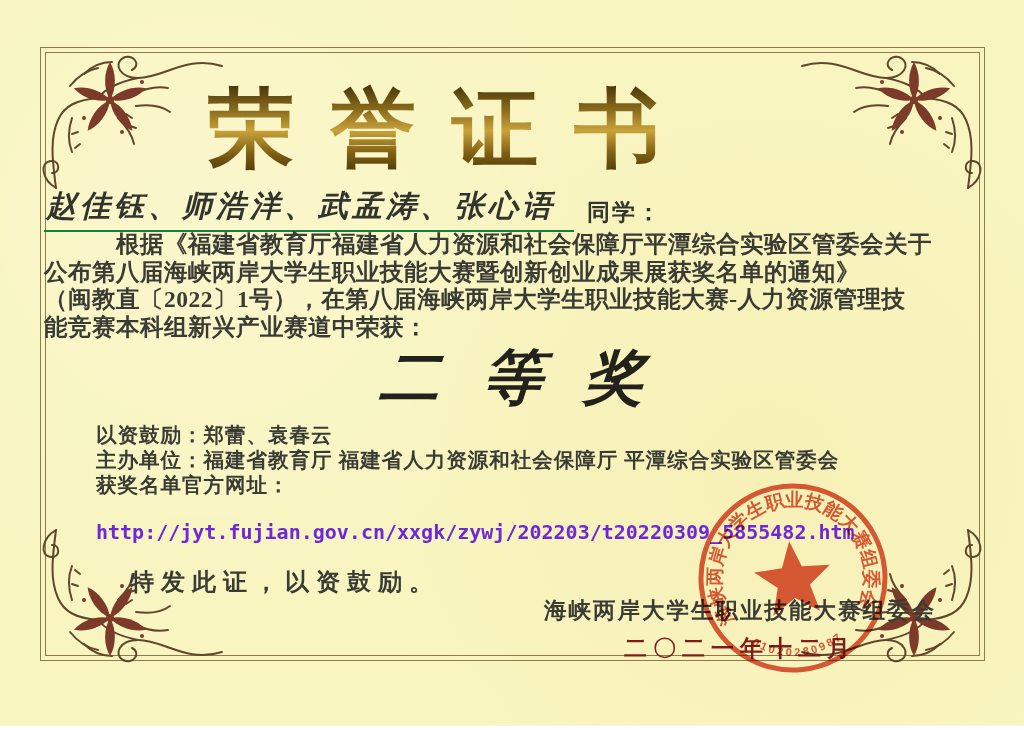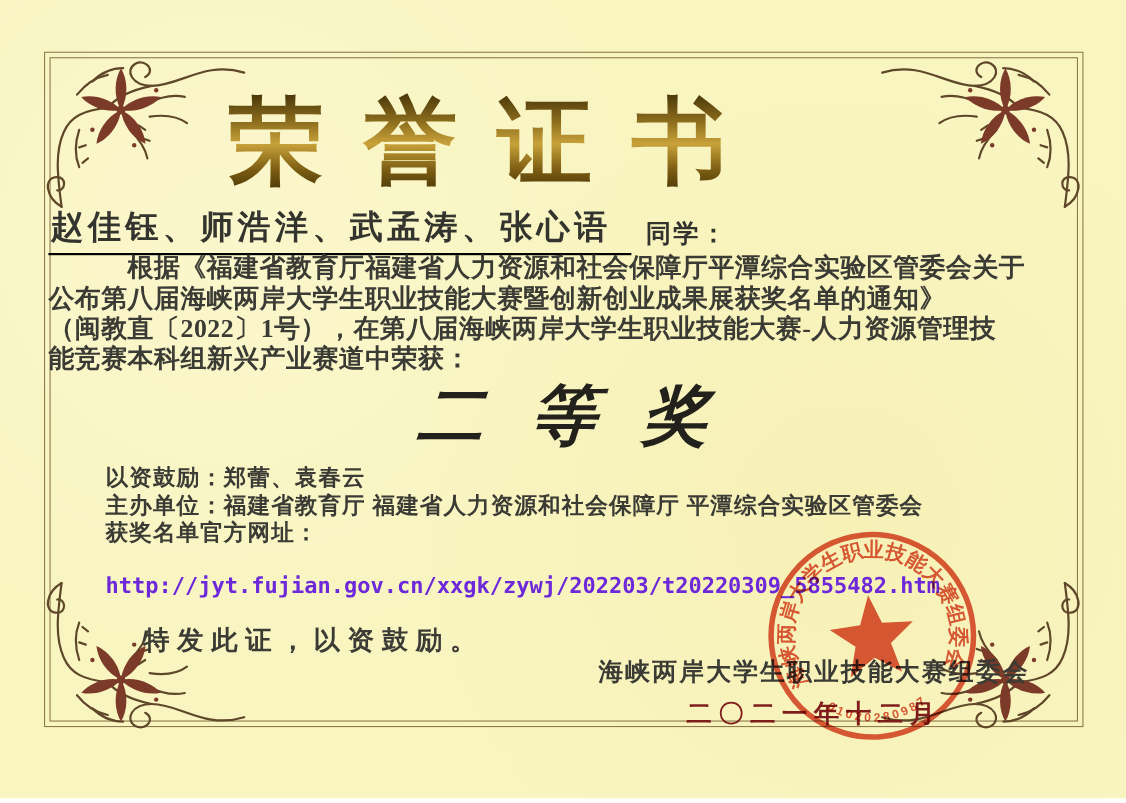--- a/index.html
+++ b/index.html
@@ -37,21 +37,21 @@
       -webkit-background-clip:text;background-clip:text;
       -webkit-text-fill-color:transparent;color:transparent;
     }
   }
   .names-row{
     position:absolute;left:44px;top:186px;display:flex;align-items:flex-end;
     color:#34342f;
   }
   .names{
     font-size:30px;font-weight:700;letter-spacing:4px;
-    border-bottom:2px solid #000000;padding:0 18px 3px 2px;
+    border-bottom:2px solid #15803d;padding:0 18px 3px 2px;font-style:italic;
   }
   .names-suffix{font-size:23px;font-weight:700;margin-left:13px;padding-bottom:4px;letter-spacing:2px;}
 
   .body-par{
     position:absolute;left:44px;top:231px;width:938px;
     font-size:23.5px;line-height:27.5px;color:#3b3b35;font-weight:600;
     letter-spacing:.5px;
   }
   .body-par .indent{padding-left:72px;}
 

